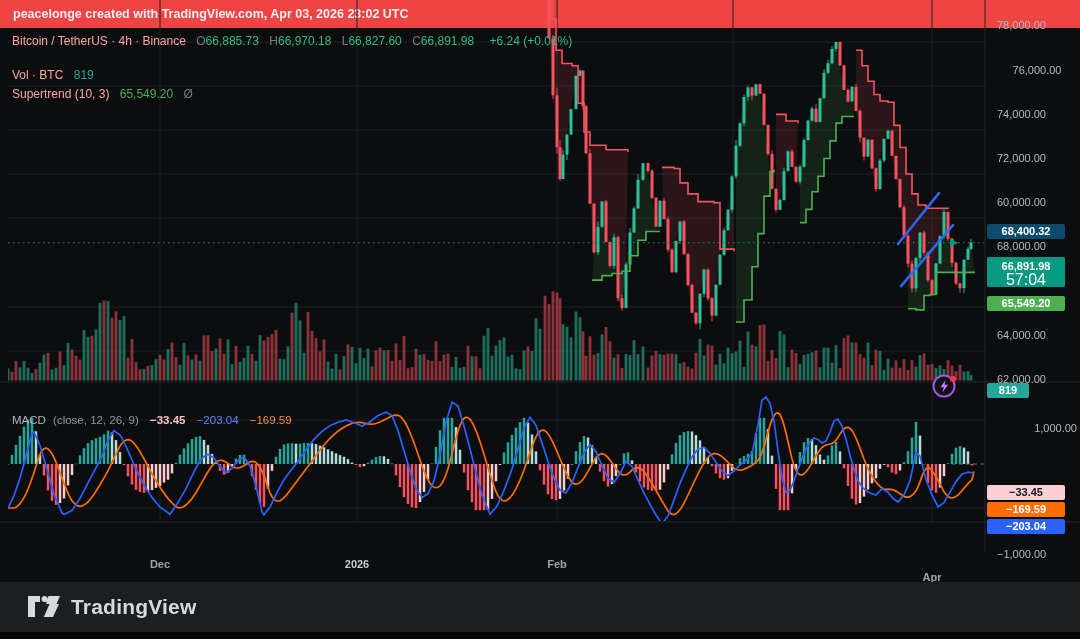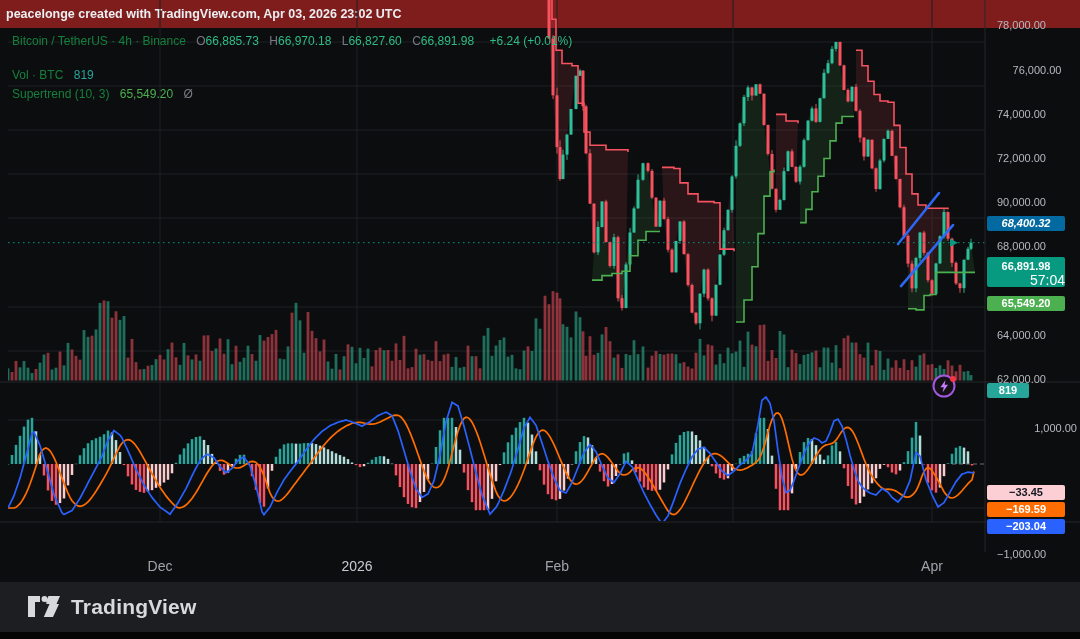--- a/index.html
+++ b/index.html
@@ -1,46 +1,46 @@
 <!DOCTYPE html>
 <html><head>
 <meta charset="utf-8">
 <style>
   html,body{margin:0;padding:0;background:#000;}
   .screen{position:relative;width:1080px;height:639px;background:#0c0d0f;overflow:hidden;
           font-family:"Liberation Sans","DejaVu Sans",sans-serif;-webkit-font-smoothing:antialiased;}
   .abs{position:absolute;}
   
-  .attr-bar{left:0;top:0;width:1080px;height:28px;background:#7f1d1d;color:#eceef1;
-            font-size:12.5px;font-weight:bold;line-height:28px;padding-left:6px;box-sizing:border-box;}
+  .attr-bar{left:0;top:0;width:1080px;height:28px;background:#ef4444;color:#eceef1;
+            font-size:12.5px;font-weight:bold;line-height:28px;padding-left:13px;box-sizing:border-box;}
   
   #chart-svg{position:absolute;left:0;top:0;}
   
   .legend{left:12px;color:#d1d4dc;font-size:12px;white-space:nowrap;}
-  .lg-title{color:#15803d;}
+  .lg-title{color:#fca5a5;}
   .lg-letter{color:#787b86;margin-left:7px;}
   .lg-val{color:#2ebd85;}
   .lg-change{color:#2ebd85;margin-left:12px;}
   .lg-green{color:#4caf50;margin-left:7px;}
   .lg-gray{color:#787b86;margin-left:7px;}
   .lg-teal{color:#26a69a;margin-left:7px;}
   
   .macd-legend{left:12px;top:414px;font-size:11.5px;white-space:nowrap;color:#b2b5be;}
   .macd-params{color:#9598a1;margin-left:4px;}
   .macd-hist-val{color:#f8c0c6;margin-left:8px;font-weight:bold;}
   .macd-blue-val{color:#5b8cff;margin-left:8px;}
   .macd-orange-val{color:#ff8a3c;margin-left:8px;}
   
   .axis-label{position:absolute;left:997px;width:80px;color:#b6b9c1;font-size:11px;}
-  .time-label{position:absolute;color:#9fa3ab;font-size:14px;transform:translateX(-50%);}
+  .time-label{position:absolute;color:#9fa3ab;font-size:11px;transform:translateX(-50%);font-weight:bold;}
   
   .badge{position:absolute;left:987px;width:78px;border-radius:2px;color:#fff;font-size:11px;
          font-weight:bold;text-align:center;line-height:15px;height:15px;}
   .badge.two-line{height:30px;line-height:14px;padding-top:2px;box-sizing:border-box;}
-  .badge .sub{font-weight:normal;font-size:14px;text-align:right;}
+  .badge .sub{font-weight:normal;font-size:16px;}
   
   .flash-btn{left:931px;top:372px;width:28px;height:28px;border-radius:50%;cursor:pointer;}
   
   .footer{left:0;top:582px;width:1080px;height:50px;background:#1d1e21;display:flex;}
   .brand-text{color:#d8d9dd;font-size:21px;font-weight:bold;margin-left:10px;letter-spacing:0.2px;}
   .bottom-strip{left:0;top:632px;width:1080px;height:7px;background:#050506;}
 </style>
 </head>
 <body>
 
@@ -814,42 +814,49 @@
   <div class="abs legend" style="top:51px;margin-top:36px;">
     <span class="lg-title">Supertrend (10, 3)</span>
     <span class="lg-green">65,549.20</span>
     <span class="lg-gray">Ø</span>
   </div>
   <div class="abs legend" style="top:68px;">
     <span class="lg-title">Vol · BTC</span>
     <span class="lg-teal">819</span>
   </div>
 
+  <div class="abs macd-legend">
+    <span>MACD</span>
+    <span class="macd-params">(close, 12, 26, 9)</span>
+    <span class="macd-hist-val">−33.45</span>
+    <span class="macd-blue-val">−203.04</span>
+    <span class="macd-orange-val">−169.59</span>
+  </div>
 
   <div class="abs" id="price-axis" style="left:0;top:0;width:1004px;height:580px;pointer-events:none;">
       <div class="axis-label" style="top: 19px;">78,000.00</div>
       <div class="axis-label" style="top: 64px; text-align: center;">76,000.00</div>
       <div class="axis-label" style="top: 108px;">74,000.00</div>
       <div class="axis-label" style="top: 152px;">72,000.00</div>
-      <div class="axis-label" style="top: 196px;">90,000.00</div>
+      <div class="axis-label" style="top: 196px;">60,000.00</div>
       <div class="axis-label" style="top: 240px;">68,000.00</div>
       <div class="axis-label" style="top: 329px;">64,000.00</div>
       <div class="axis-label" style="top: 373px;">62,000.00</div>
       <div class="axis-label" style="top: 422px; text-align: right;">1,000.00</div>
       <div class="axis-label" style="top: 548px;">−1,000.00</div>
     </div>
   <div class="abs" id="time-axis" style="left:0;top:550px;width:985px;height:30px;">
       <div class="time-label" style="left: 160px; top: 8px;">Dec</div>
       <div class="time-label" style="left: 357px; top: 8px; color: rgb(200, 203, 209);">2026</div>
       <div class="time-label" style="left: 557px; top: 8px;">Feb</div>
       <div class="time-label" style="left: 733px; top: 8px; margin-top: 36px;">Mar</div>
-      <div class="time-label" style="left: 932px; top: 8px;">Apr</div>
+      <div class="time-label" style="left: 932px; top: 21px;">Apr</div>
     </div>
 
-  <div class="badge" style="top:216px;background:#0369a1;font-style:italic;">68,400.32</div>
+  <div class="badge" style="top:224px;background:#0c4a6e;">68,400.32</div>
   <div class="badge two-line" style="top:257px;background:#089981;">
     <div>66,891.98</div>
     <div class="sub">57:04</div>
   </div>
   <div class="badge" style="top:295.5px;background:#4caf50;">65,549.20</div>
   <div class="badge" style="top:382.5px;width:42px;background:#26a69a;">819</div>
 
   <div class="badge" style="top:484.5px;background:#fbcfd4;color:#131722;">−33.45</div>
   <div class="badge" style="top:501.5px;background:#ff6d00;">−169.59</div>
   <div class="badge" style="top:518.5px;background:#2962ff;">−203.04</div>

